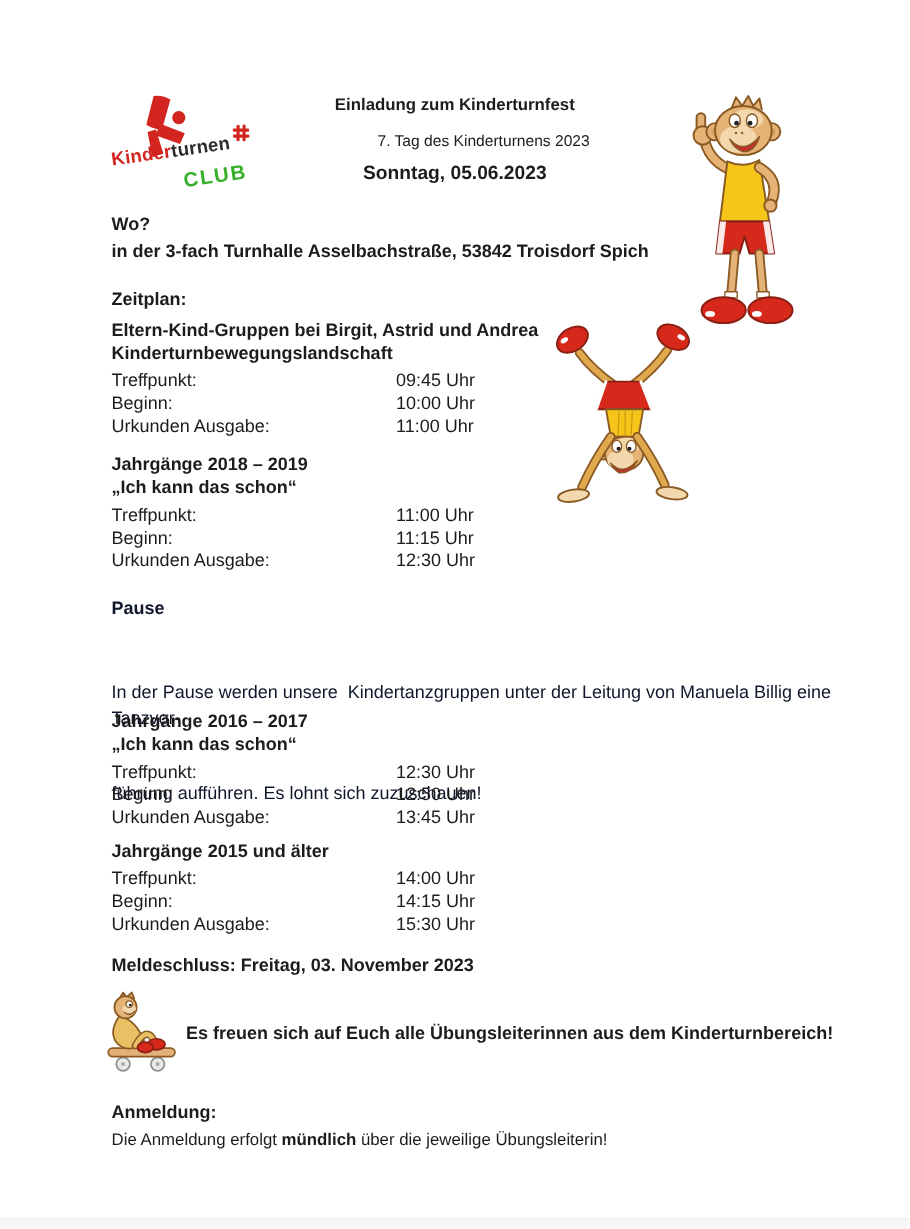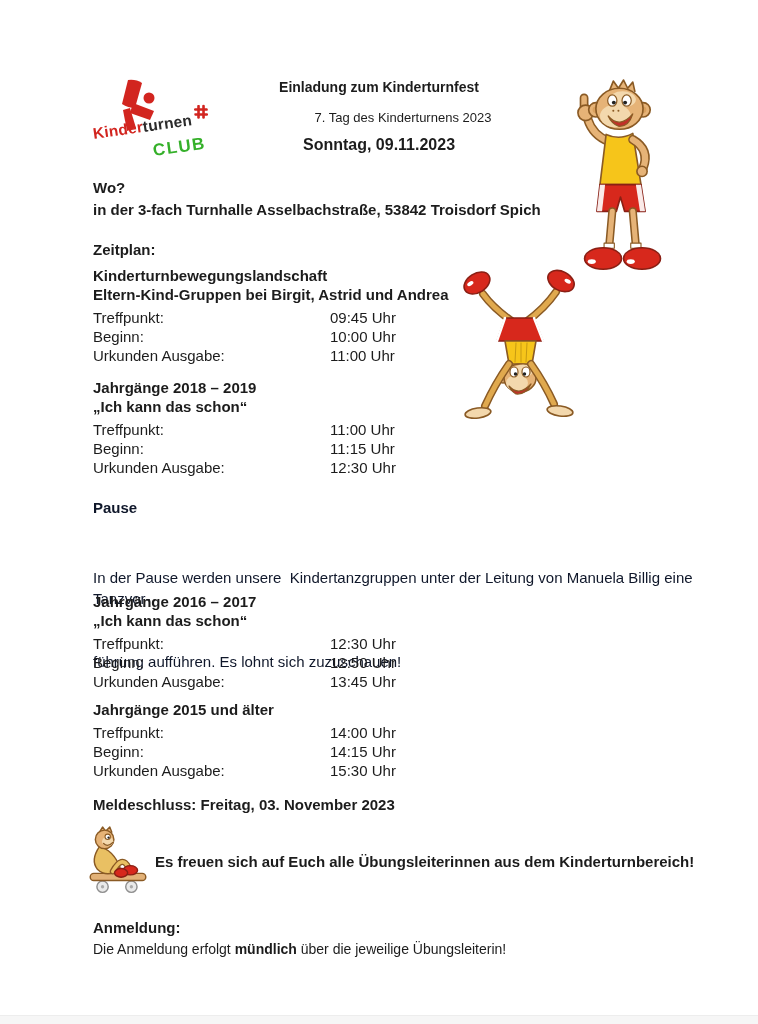--- a/index.html
+++ b/index.html
@@ -67,21 +67,21 @@
           <rect x="0" y="8.4" width="14" height="2.6" rx="1.2"></rect>
         </g>
       </svg>
     </div>
     <div class="logo-club">CLUB</div>
   </div>
 
   <div class="header-block">
     <div class="header-title">Einladung zum Kinderturnfest</div>
     <div class="header-subtitle">7. Tag des Kinderturnens 2023</div>
-    <div class="header-date">Sonntag, 09.11.2023</div>
+    <div class="header-date">Sonntag, 05.06.2023</div>
   </div>
 
   <svg class="abs" style="left:561px;top:78px;" width="120" height="200" viewBox="0 0 115 195">
     <g stroke="#8a5a24" stroke-width="1.6" stroke-linejoin="round" stroke-linecap="round">
 
       <path d="M46,62 Q30,56 25,40" fill="none" stroke="#8a5a24" stroke-width="9"></path>
       <path d="M46,62 Q30,56 25,40" fill="none" stroke="#e6b377" stroke-width="6"></path>
       <rect x="18" y="16" width="7" height="15" rx="3.4" fill="#e6b377"></rect>
       <circle cx="23" cy="34" r="7.5" fill="#e6b377"></circle>
 
@@ -174,22 +174,22 @@
   </svg>
 
   <div class="section" style="top:178px;">
     <div class="b">Wo?</div>
     <div style="margin-top:3px;font-weight:bold;">in der 3-fach Turnhalle Asselbachstraße, 53842 Troisdorf Spich</div>
   </div>
 
   <div class="section b" style="top:240px;">Zeitplan:</div>
 
   <div class="section" style="top:266px;">
+    <div class="block-title">Eltern-Kind-Gruppen bei Birgit, Astrid und Andrea</div>
     <div class="block-title">Kinderturnbewegungslandschaft</div>
-    <div class="block-title">Eltern-Kind-Gruppen bei Birgit, Astrid und Andrea</div>
     <div class="rows">
       <div class="row">
         <span class="lbl">Treffpunkt:</span>
         <span>09:45 Uhr</span>
       </div>
       <div class="row">
         <span class="lbl">Beginn:</span>
         <span>10:00 Uhr</span>
       </div>
       <div class="row">

